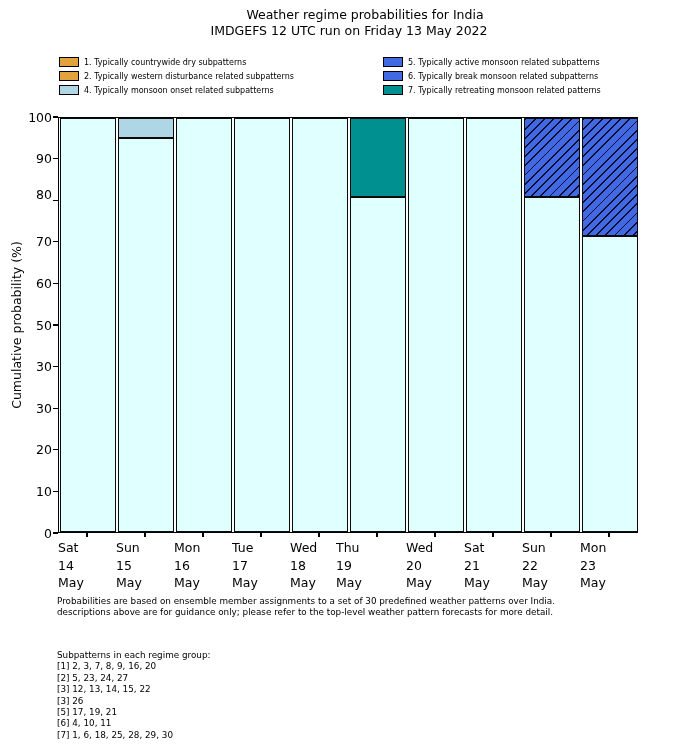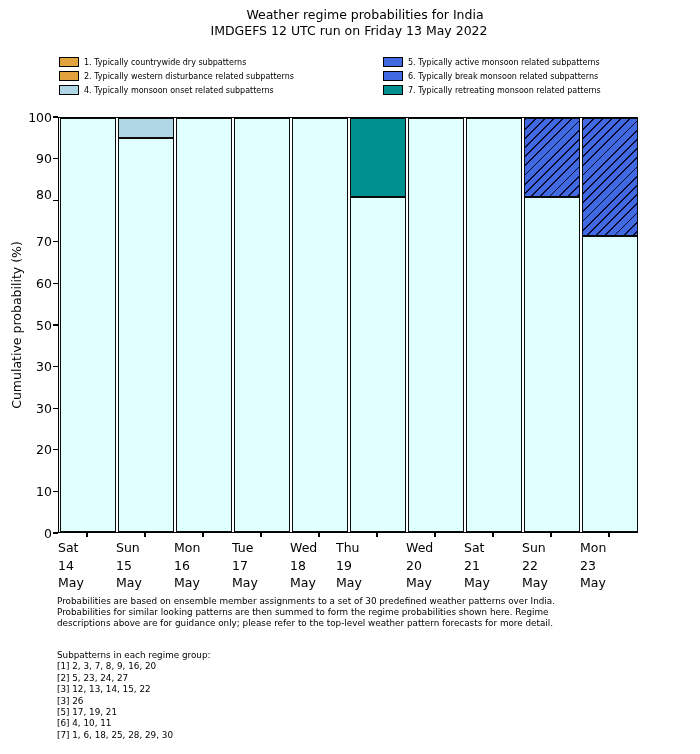--- a/index.html
+++ b/index.html
@@ -204,21 +204,20 @@
       <div class="xtick-mark" style="left: 608.4px;"></div>
       <div class="xtick-label" style="left: 580px;">
         <div>Mon</div>
         <div>23</div>
         <div>May</div>
       </div>
     </div>
 
   <div id="footnote">
       <div>Probabilities are based on ensemble member assignments to a set of 30 predefined weather patterns over India.</div>
-      <div>Probabilities for similar looking patterns are then summed to form the regime probabilities shown here. Regime</div>
       <div>descriptions above are for guidance only; please refer to the top-level weather pattern forecasts for more detail.</div>
     </div>
 
   <div id="subpatterns">
     <div>Subpatterns in each regime group:</div>
     <div id="subpattern-lines">
         <div>[1] 2, 3, 7, 8, 9, 16, 20</div>
         <div>[2] 5, 23, 24, 27</div>
         <div>[3] 12, 13, 14, 15, 22</div>
         <div>[3] 26</div>

